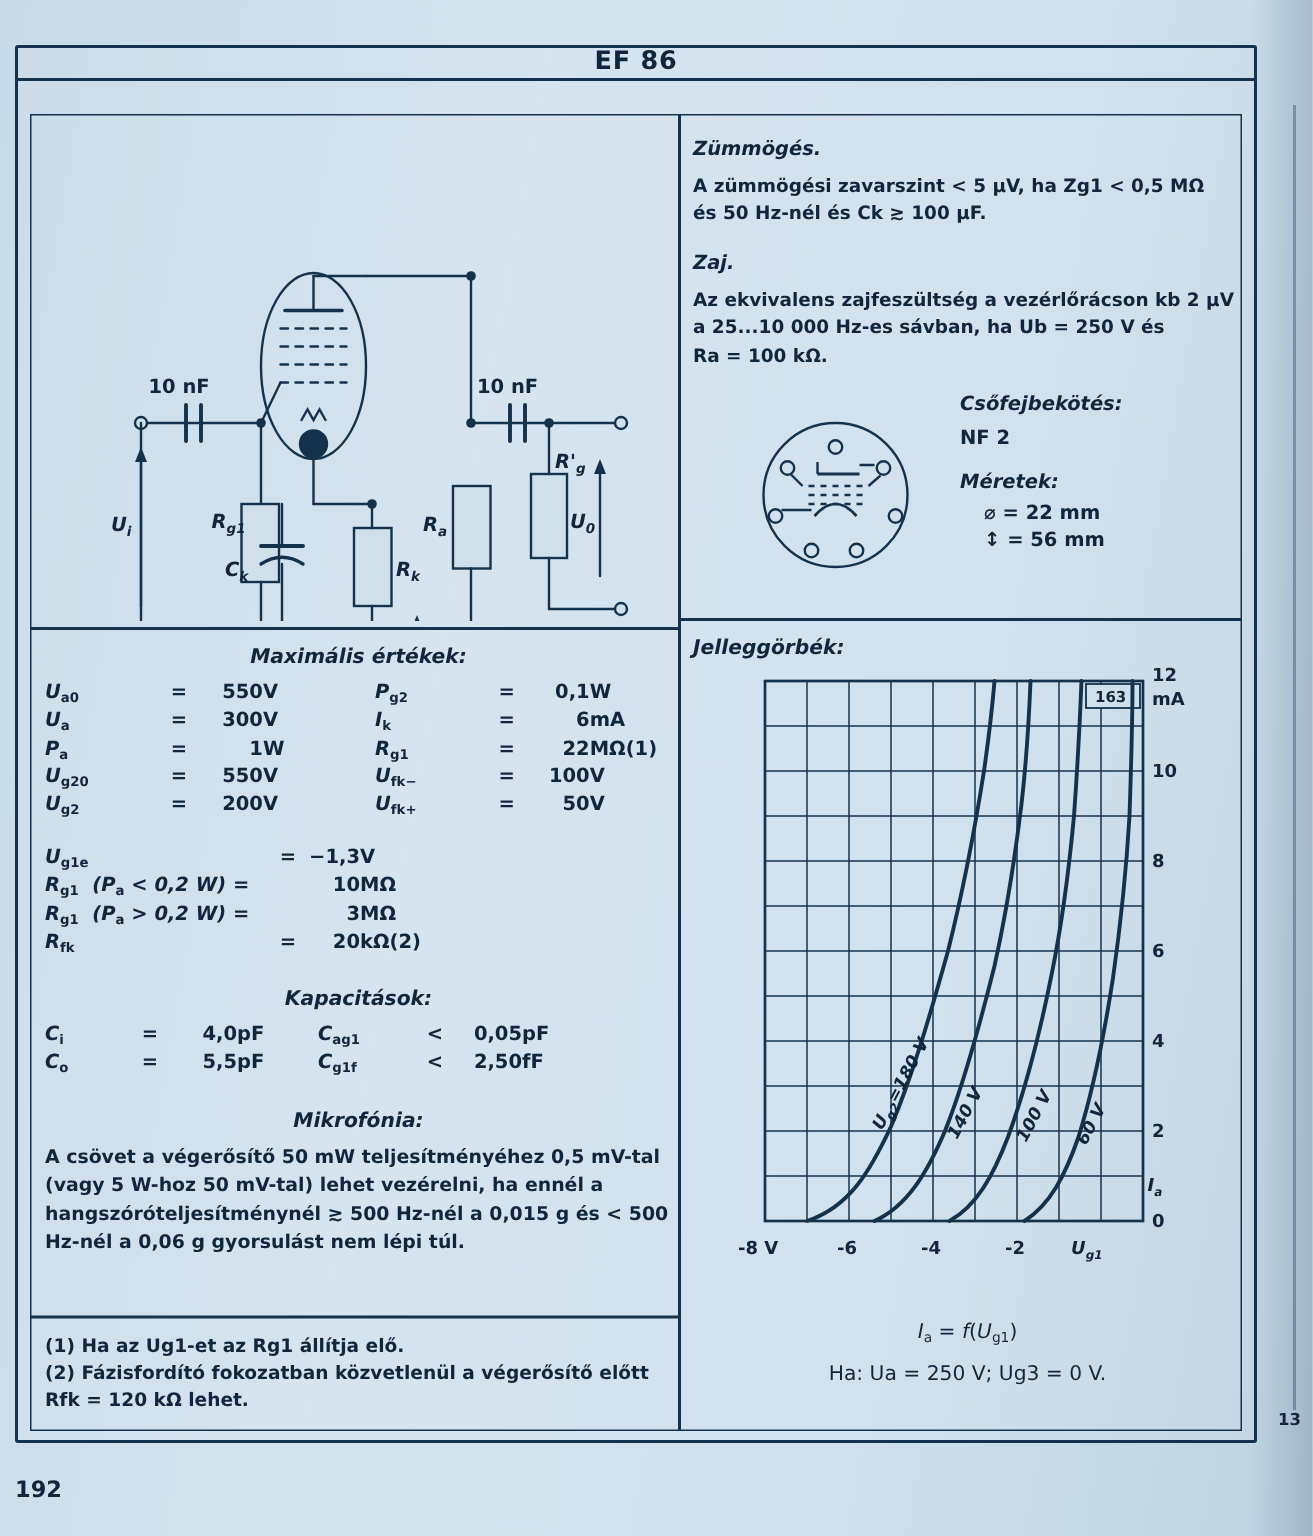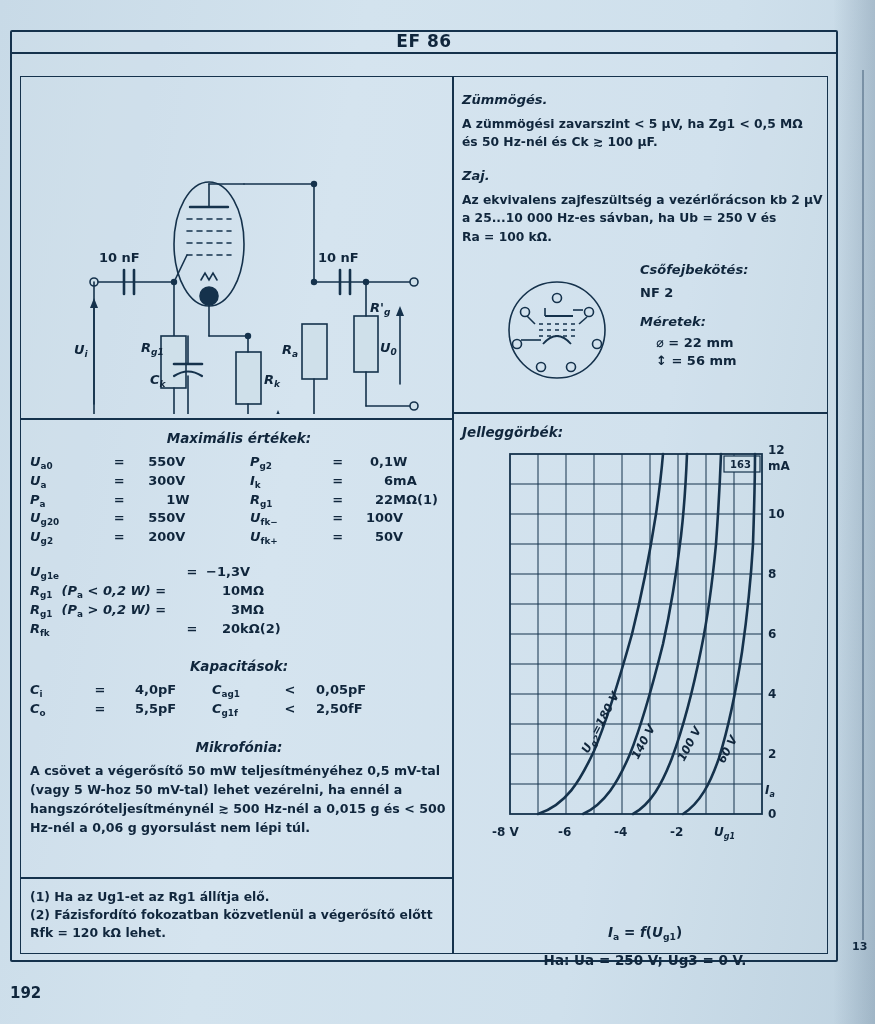--- a/index.html
+++ b/index.html
@@ -91,21 +91,21 @@
   .grp2 td.num{width:36px;}
   .caps td.sym{width:58px;}
   .caps td.num{width:46px;text-align:right;}
   .caps td.unit{width:40px;}
 
   .micro{font-size:12.6px;line-height:1.5;font-weight:bold;margin-top:4px;}
   .notes{position:absolute;left:30px;top:888px;width:418px;font-size:12.4px;line-height:1.45;font-weight:bold;}
 
   
   .chartwrap{position:absolute;left:462px;top:424px;width:366px;height:460px;}
-  .chartcap{position:absolute;left:462px;top:924px;width:366px;text-align:center;font-size:13.5px;font-weight:bold;}
+  .chartcap{position:absolute;left:462px;top:880px;width:366px;text-align:center;font-size:13.5px;font-weight:normal;}
   .chartcap .l2{margin-top:10px;}
   .jelleg{position:absolute;left:462px;top:424px;font-style:italic;font-weight:bold;font-size:13.5px;}
 
   .pagenum{position:absolute;left:10px;top:984px;font-size:15px;font-weight:bold;}
   .cornernum{position:absolute;left:852px;top:940px;font-size:11px;font-weight:bold;}
   .edgeline{position:absolute;left:862px;top:70px;width:2px;height:870px;background:rgba(20,50,80,0.35);}
 </style>
 </head>
 <body>
 

